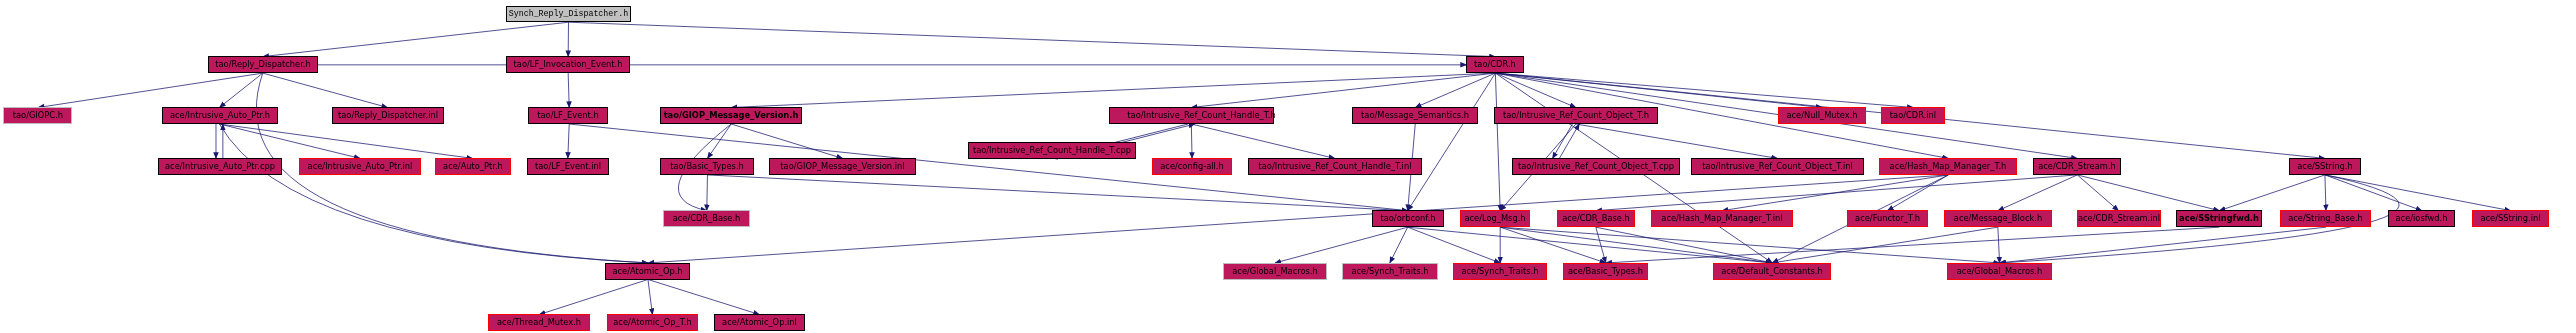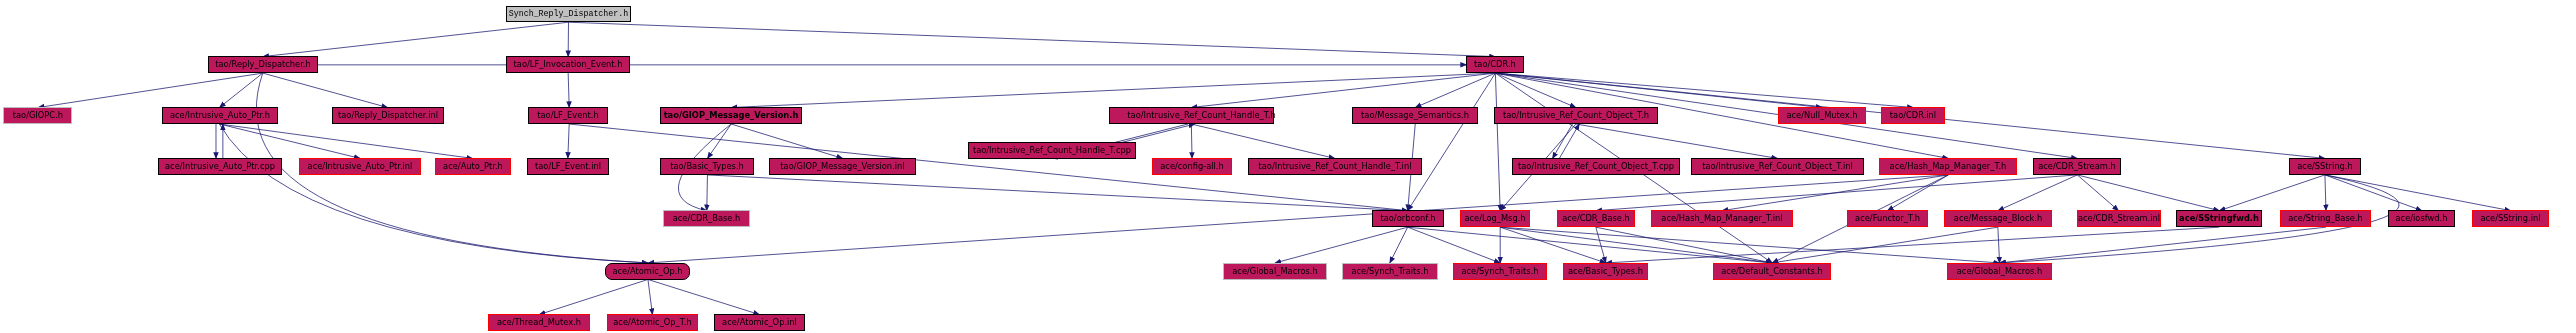--- a/index.html
+++ b/index.html
@@ -132,21 +132,21 @@
       <div class="gnode red" style="left: 1460px; top: 210px; width: 70px; height: 16.5px;">ace/Log_Msg.h</div>
       <div class="gnode red" style="left: 1557px; top: 210px; width: 78px; height: 16.5px;">ace/CDR_Base.h</div>
       <div class="gnode red" style="left: 1651px; top: 210px; width: 142px; height: 16.5px;">ace/Hash_Map_Manager_T.inl</div>
       <div class="gnode red" style="left: 1847px; top: 210px; width: 81px; height: 16.5px;">ace/Functor_T.h</div>
       <div class="gnode red" style="left: 1944px; top: 210px; width: 108px; height: 16.5px;">ace/Message_Block.h</div>
       <div class="gnode red" style="left: 2077px; top: 210px; width: 84px; height: 16.5px;">ace/CDR_Stream.inl</div>
       <div class="gnode normal" style="left: 2176px; top: 210px; width: 86px; height: 16.5px; font-weight: bold;">ace/SStringfwd.h</div>
       <div class="gnode red" style="left: 2280px; top: 210px; width: 91px; height: 16.5px;">ace/String_Base.h</div>
       <div class="gnode normal" style="left: 2388px; top: 210px; width: 67px; height: 16.5px;">ace/iosfwd.h</div>
       <div class="gnode red" style="left: 2472px; top: 210px; width: 77px; height: 16.5px;">ace/SString.inl</div>
-      <div class="gnode normal" style="left: 605px; top: 263px; width: 85px; height: 16.5px; border-radius: 7px;">ace/Atomic_Op.h</div>
+      <div class="gnode normal" style="left: 605px; top: 263px; width: 85px; height: 16.5px;">ace/Atomic_Op.h</div>
       <div class="gnode gray" style="left: 1223px; top: 263px; width: 104px; height: 16.5px;">ace/Global_Macros.h</div>
       <div class="gnode gray" style="left: 1342px; top: 263px; width: 96px; height: 16.5px;">ace/Synch_Traits.h</div>
       <div class="gnode red" style="left: 1453px; top: 263px; width: 94px; height: 16.5px;">ace/Synch_Traits.h</div>
       <div class="gnode red" style="left: 1563px; top: 263px; width: 85px; height: 16.5px;">ace/Basic_Types.h</div>
       <div class="gnode red" style="left: 1713px; top: 263px; width: 118px; height: 16.5px;">ace/Default_Constants.h</div>
       <div class="gnode red" style="left: 1947px; top: 263px; width: 105px; height: 16.5px;">ace/Global_Macros.h</div>
       <div class="gnode red" style="left: 488px; top: 314px; width: 102px; height: 16.5px;">ace/Thread_Mutex.h</div>
       <div class="gnode red" style="left: 607px; top: 314px; width: 91px; height: 16.5px;">ace/Atomic_Op_T.h</div>
       <div class="gnode normal" style="left: 714px; top: 314px; width: 91px; height: 16.5px;">ace/Atomic_Op.inl</div>
     </div>

